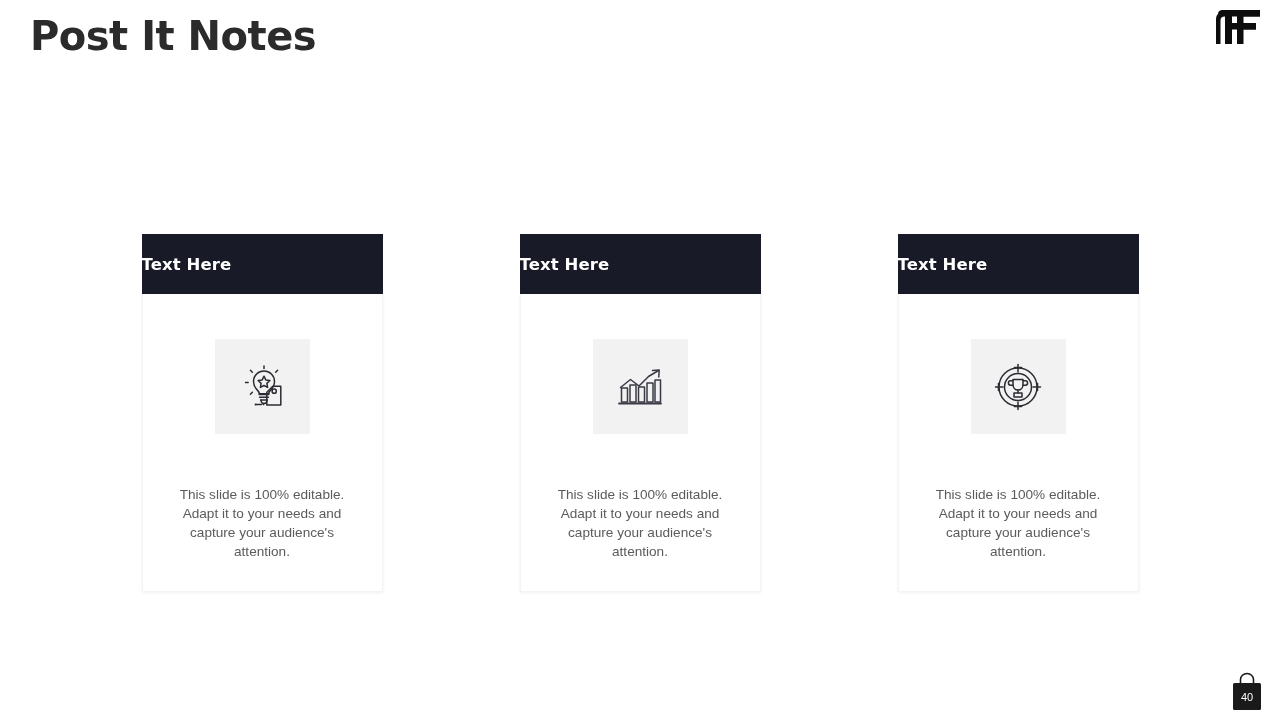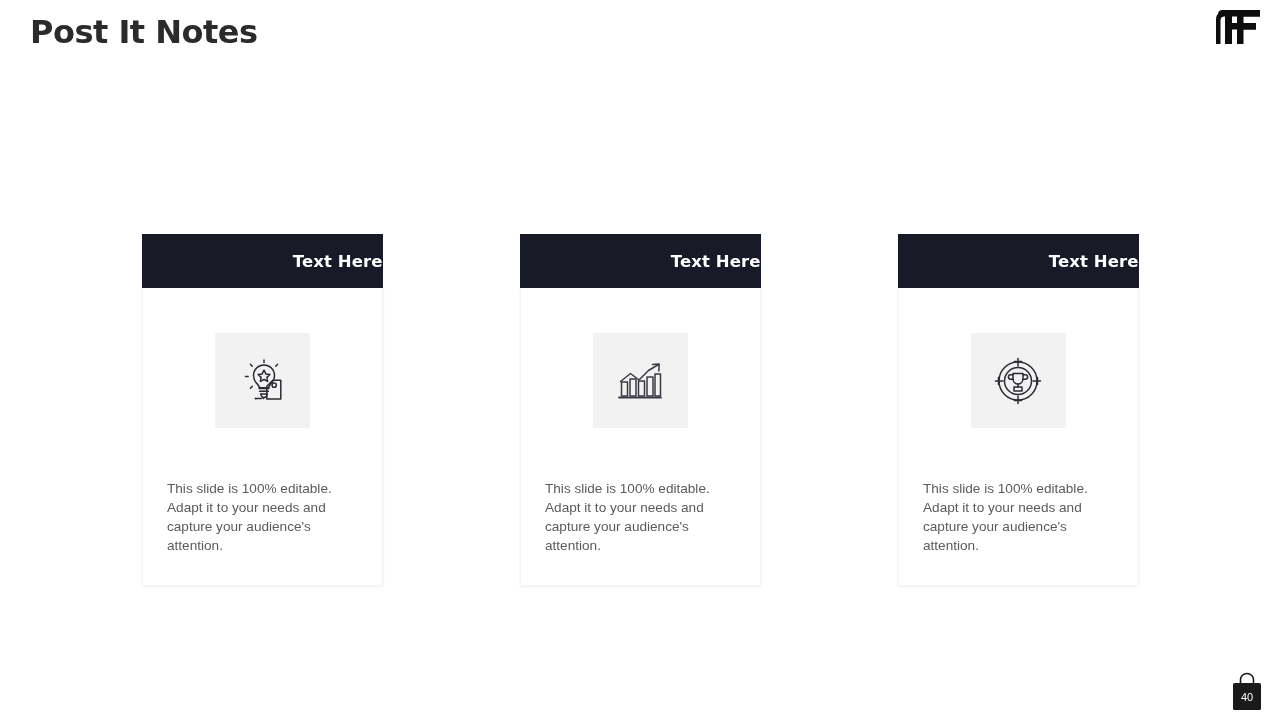--- a/index.html
+++ b/index.html
@@ -13,21 +13,21 @@
     font-family: "Liberation Sans", sans-serif;
     overflow: hidden;
     position: relative;
   }
 
   
   .slide-title {
     position: absolute;
     left: 30px;
     top: 13px;
-    font-size: 32px;
+    font-size: 40px;
     font-weight: bold;
     letter-spacing: -0.5px;
     color: #2b2b2b;
     font-family: "DejaVu Sans", sans-serif;
     white-space: nowrap;
   }
 
   
   .brand-logo {
     position: absolute;
@@ -49,25 +49,25 @@
   }
 
   .card {
     width: 241px;
     display: flex;
     flex-direction: column;
     align-items: stretch;
   }
 
   .card-header {
-    height: 54px;
+    height: 60px;
     background: #191a28;
     display: flex;
     align-items: center;
-    justify-content: flex-end;
+    justify-content: flex-start;
   }
 
   .card-header-label {
     color: #ffffff;
     font-size: 16.5px;
     font-weight: bold;
     letter-spacing: 0.1px;
     font-family: "DejaVu Sans", sans-serif;
   }
 
@@ -92,21 +92,21 @@
     justify-content: center;
   }
 
   .icon-tile svg {
     display: block;
   }
 
   .card-text {
     margin-top: 51px;
     width: 190px;
-    text-align: left;
+    text-align: center;
     font-size: 13.6px;
     line-height: 19px;
     color: #5b5b5b;
     font-family: "Liberation Sans", sans-serif;
   }
 
   
   .page-badge {
     position: absolute;
     right: 15px;

